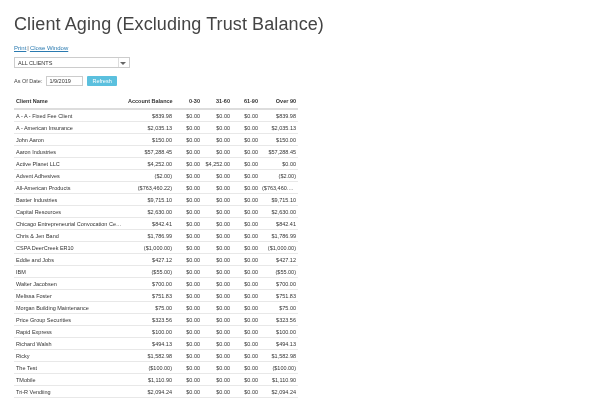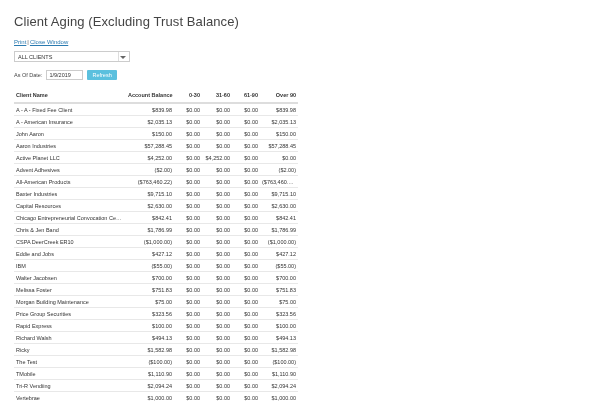--- a/index.html
+++ b/index.html
@@ -16,21 +16,21 @@
     overflow: hidden;
   }
   .page {
     position: relative;
     width: 600px;
     height: 402px;
     box-sizing: border-box;
     padding: 10px 14px 0 14px;
   }
   .page-title {
-    font-size: 13px;
+    font-size: 18px;
     font-weight: normal;
     color: #444444;
     margin: 4px 0 10px 0;
     letter-spacing: 0.1px;
   }
   .toplinks {
     font-size: 6px;
     color: #2a7ab0;
     margin-bottom: 6px;
   }

